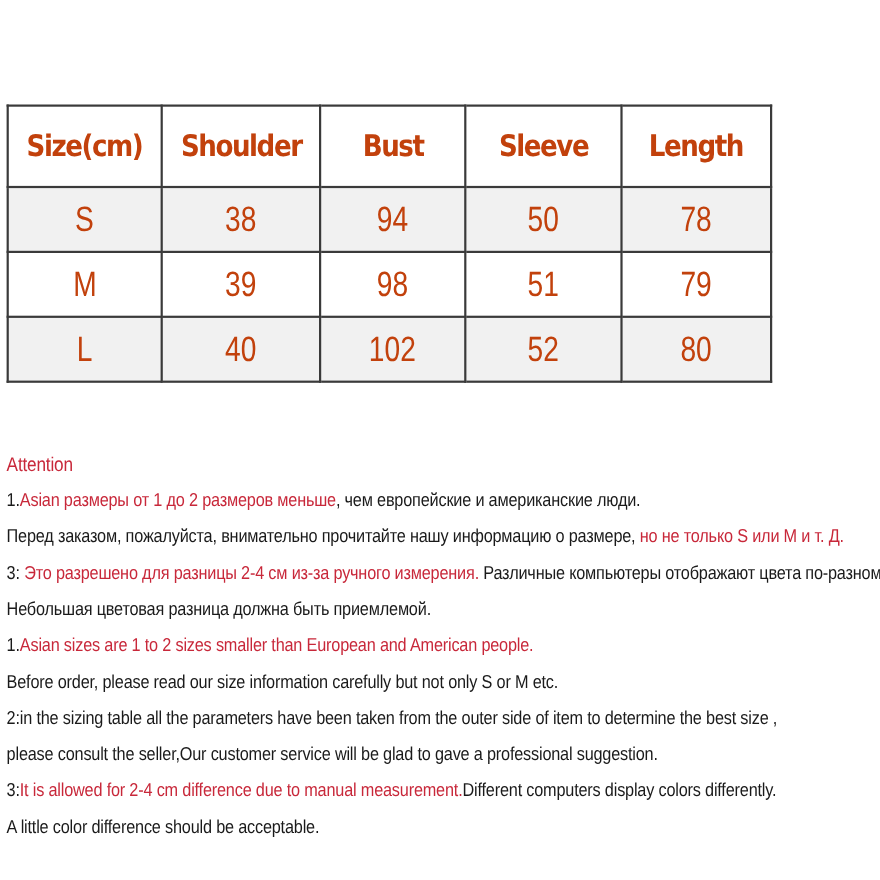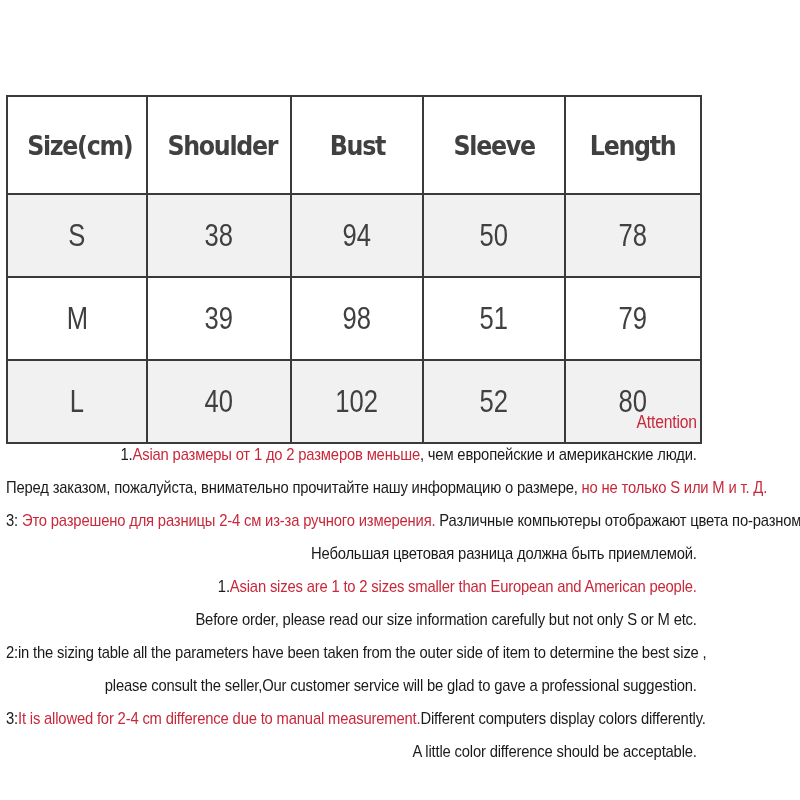--- a/index.html
+++ b/index.html
@@ -5,39 +5,39 @@
   html, body { margin:0; padding:0; background:#ffffff; }
   body { width:800px; height:800px; position:relative; overflow:hidden; font-family:"Liberation Sans", sans-serif; }
   .size-table {
     position:absolute; left:6px; top:95px;
     border-collapse:collapse; table-layout:fixed;
     width:694px;
   }
   .size-table td, .size-table th {
     border:2px solid #3a3a3a;
     text-align:center; vertical-align:middle;
-    padding:12px;
-    color:#404040;
+    padding:0;
+    color:#c2410c;
   }
   .size-table th {
     height:72px; background:#ffffff;
     font-family:"DejaVu Sans", sans-serif; font-weight:bold;
     font-size:27px; letter-spacing:-1.5px;
     transform-origin:center;
   }
   .size-table th span { display:inline-block; transform:scaleX(0.88); }
   .size-table td {
     height:57px;
     font-family:"Liberation Sans", sans-serif;
     font-size:32px;
   }
   .size-table td span { display:inline-block; transform:scaleX(0.8); }
   .size-table tr.shaded td { background:#f1f1f1; }
   .size-table tr.plain td { background:#ffffff; }
-  .notes { position:absolute; left:6px; top:409px; width:794px;text-align:right; }
+  .notes { position:absolute; left:6px; top:409px; width:794px; }
   .note-line {
     height:33px; line-height:26px;
     font-size:17px; color:#1a1a1a; white-space:nowrap;
     transform:scaleX(0.87); transform-origin:left center;
     letter-spacing:-0.2px;
   }
   .red { color:#c8283a; }
   .attention { color:#c8283a; font-size:18px; }
 </style>
 </head>

